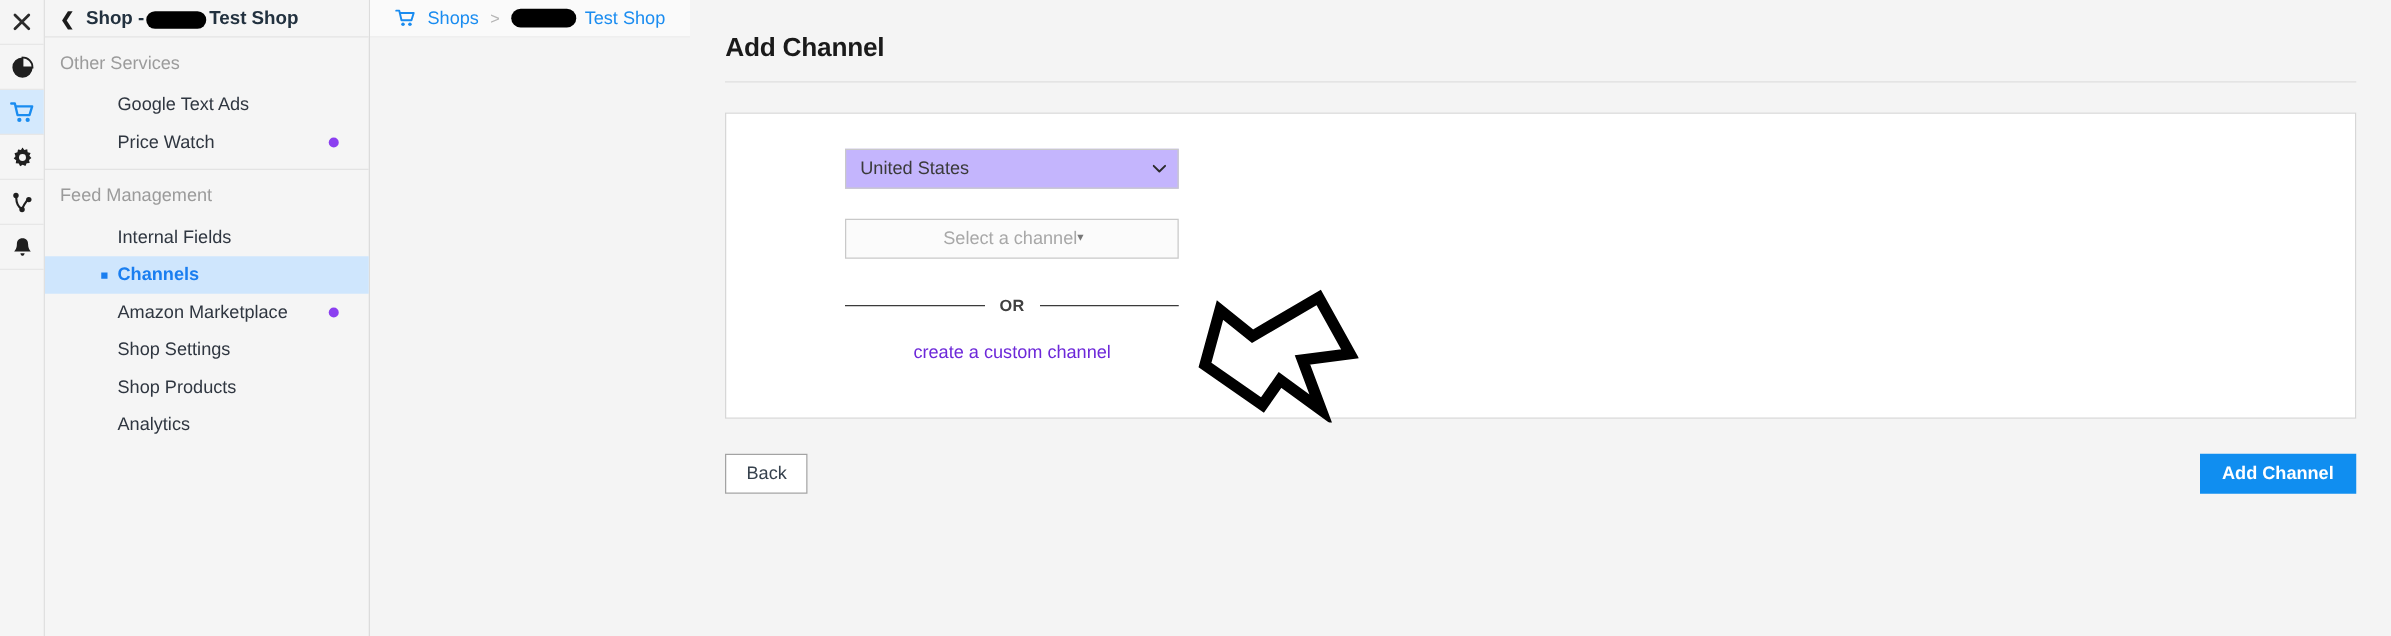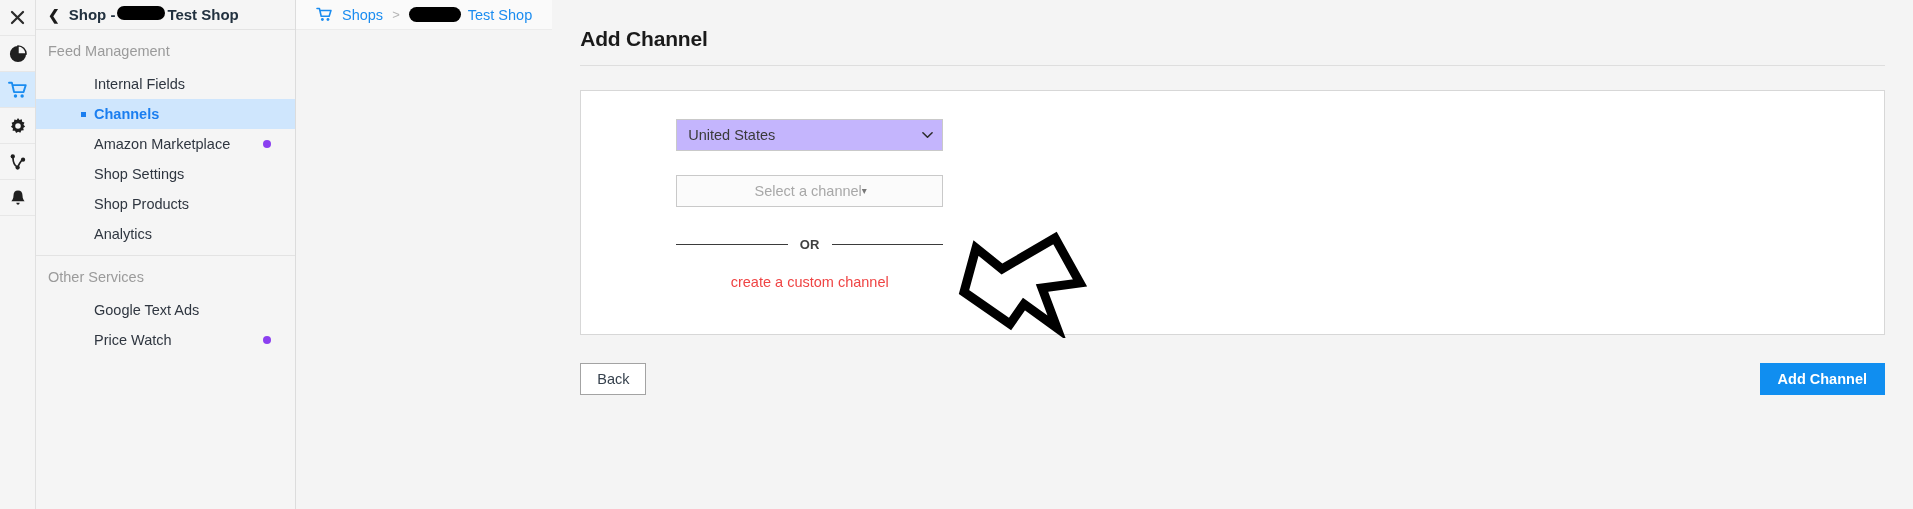--- a/index.html
+++ b/index.html
@@ -36,21 +36,21 @@
   }
   .shop-title {
     height: 30px; display: flex; align-items: center; gap: 9px;
     padding: 0 12px;
     font-size: 15px; font-weight: bold; color: #22313f;
     border-bottom: 1px solid #e3e3e3;
     background: #f5f5f5;
     white-space: nowrap;
   }
   .back-caret { font-size: 14px; font-weight: bold; color: #1b1b1b; line-height: 1; }
-  .shop-title-text { display: flex; align-items: flex-start; }
+  .shop-title-text { display: flex; align-items: flex-end; }
   .redact {
     display: inline-block; width: 48px; height: 14px;
     background: #000; border-radius: 7px; margin: 0 2px;
     vertical-align: middle;
   }
 
   .nav-group { border-bottom: 1px solid #e3e3e3; padding-bottom: 6px; }
   .nav-group:last-child { border-bottom: none; }
   .group-label {
     font-size: 14.5px; color: #9b9b9b;
@@ -124,21 +124,21 @@
 
   .or-row {
     display: flex; align-items: center; gap: 12px;
     margin-top: 30px;
   }
   .or-row .line { flex: 1 1 auto; height: 1px; background: #3b3b3b; }
   .or-row .or-text { font-size: 13px; font-weight: bold; color: #404040; letter-spacing: 0.3px; }
 
   .custom-link {
     display: block; text-align: center; margin-top: 22px;
-    font-size: 14.5px; color: #ef4444; text-decoration: none; cursor: pointer;
+    font-size: 14.5px; color: #6d28d9; text-decoration: none; cursor: pointer;
   }
 
   .footer-bar {
     margin: 28px 8px 0 8px;
     display: flex; align-items: center; justify-content: space-between;
   }
   .btn-back {
     border: 1px solid #a3a3a3; background: #fff;
     padding: 0 16px; height: 32px; line-height: 30px;
     font-size: 14.5px; color: #36414d; cursor: pointer;
@@ -210,51 +210,51 @@
     <div class="shop-title">
       <span class="back-caret">❮</span>
       <span class="shop-title-text">
         <span>Shop - </span>
         <span class="redact"></span>
         <span>Test Shop</span>
       </span>
     </div>
 
     <div class="nav-group">
+      <div class="group-label">Other Services</div>
+      <div class="nav-item">
+        <span>Google Text Ads</span>
+      </div>
+      <div class="nav-item">
+        <span>Price Watch</span>
+        <span class="dot"></span>
+      </div>
+    </div>
+
+    <div class="nav-group">
       <div class="group-label">Feed Management</div>
       <div class="nav-item">
         <span>Internal Fields</span>
       </div>
       <div class="nav-item active">
         <span class="bullet-sq"></span>
         <span>Channels</span>
       </div>
       <div class="nav-item">
         <span>Amazon Marketplace</span>
         <span class="dot"></span>
       </div>
       <div class="nav-item">
         <span>Shop Settings</span>
       </div>
       <div class="nav-item">
         <span>Shop Products</span>
       </div>
       <div class="nav-item">
         <span>Analytics</span>
-      </div>
-    </div>
-
-    <div class="nav-group">
-      <div class="group-label">Other Services</div>
-      <div class="nav-item">
-        <span>Google Text Ads</span>
-      </div>
-      <div class="nav-item">
-        <span>Price Watch</span>
-        <span class="dot"></span>
       </div>
     </div>
 
   </div>
 
   <div class="main">
 
     <div class="breadcrumb">
       <span>
         <svg width="17" height="15" viewBox="0 0 22 20" aria-hidden="true" style="display:block">

